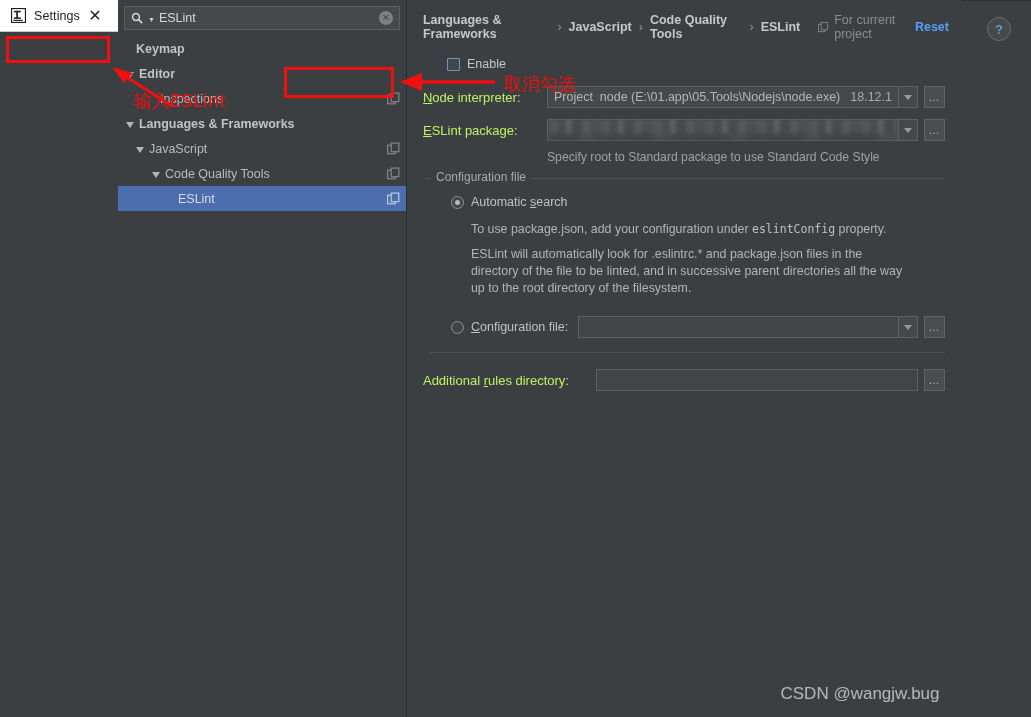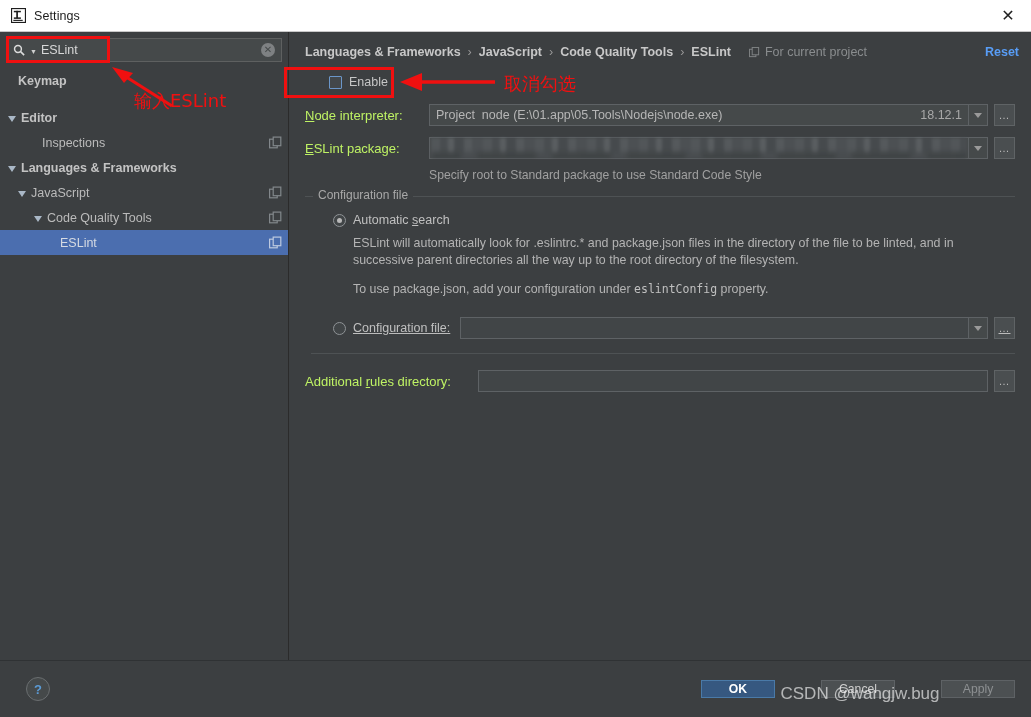--- a/index.html
+++ b/index.html
@@ -9,21 +9,21 @@
   body {
     width: 1031px; height: 717px;
     font-family: "Liberation Sans", sans-serif;
     font-size: 12px;
     color: #bbbbbb;
     overflow: hidden;
     position: relative;
   }
   .window {
     position: absolute; inset: 0;
-    display: flex; flex-direction: column;
+    display: flex; flex-direction: row;
     background: #3c3f41;
   }
 
   
   .titlebar {
     height: 31px; min-height: 31px;
     background: #ffffff;
     border-bottom: 1px solid #c8c8c8;
     display: flex; align-items: center;
     padding: 0 8px 0 10px;
@@ -402,21 +402,21 @@
           <span class="search-value">ESLint</span>
           <span class="search-clear">✕</span>
         </div>
       </div>
 
       <div class="tree" id="tree">
           <div class="tree-row bold" style="padding-left: 8px;">
             <span class="tri none"></span>
             <span class="tree-label">Keymap</span>
           </div>
-          <div class="tree-row bold" style="padding-left: 8px; margin-top: 12px;">
+          <div class="tree-row bold" style="padding-left: 8px;">
             <span class="tri open"></span>
             <span class="tree-label">Editor</span>
           </div>
           <div class="tree-row" style="padding-left: 32px;">
             <span class="tri none"></span>
             <span class="tree-label">Inspections</span>
             <span class="copy-badge"><svg width="13" height="13" viewBox="0 0 13 13">
                 <rect x="0.6" y="3.2" width="7.6" height="8.6" fill="none" stroke="#9aa0a4" stroke-width="1.2"></rect>
                 <rect x="4.2" y="1.1" width="7.6" height="8.6" fill="#3c3f41" stroke="#9aa0a4" stroke-width="1.2"></rect>
               </svg></span>
@@ -516,25 +516,25 @@
           <span class="group-title">Configuration file</span>
           <div class="group-box">
 
             <div class="row" style="margin-left:28px;">
               <span class="radio">
                   <span class="dot"></span>
                 </span>
               <span class="radio-label">Automatic <span class="u">s</span>earch</span>
             </div>
 
+            <div class="para" style="margin:12px 0 0 48px;">To use package.json, add your configuration under <code class="mono">eslintConfig</code> property.</div>
+
             <div class="para" style="margin:8px 36px 0 48px;">ESLint will automatically look for .eslintrc.* and package.json files in the directory of the file to be linted, and in successive parent directories all the way up to the root directory of the filesystem.</div>
 
-            <div class="para" style="margin:12px 0 0 48px;">To use package.json, add your configuration under <code class="mono">eslintConfig</code> property.</div>
-
-            <div class="row" style="margin:19px 0 0 28px;text-decoration:underline;">
+            <div class="row" style="margin:19px 0 0 28px;">
               <span class="radio"></span>
               <span class="radio-label" style="white-space:nowrap;"><span class="u">C</span>onfiguration file:</span>
               <div style="flex:1; display:flex; align-items:center; margin-left:10px; min-width:0;">
                 <div class="field empty" style="flex:1;">
                   <span class="left"></span>
                 </div>
                 <span class="combo-arrow">
                     <i></i>
                   </span>
                 <span class="ellipsis-btn">…</span>

